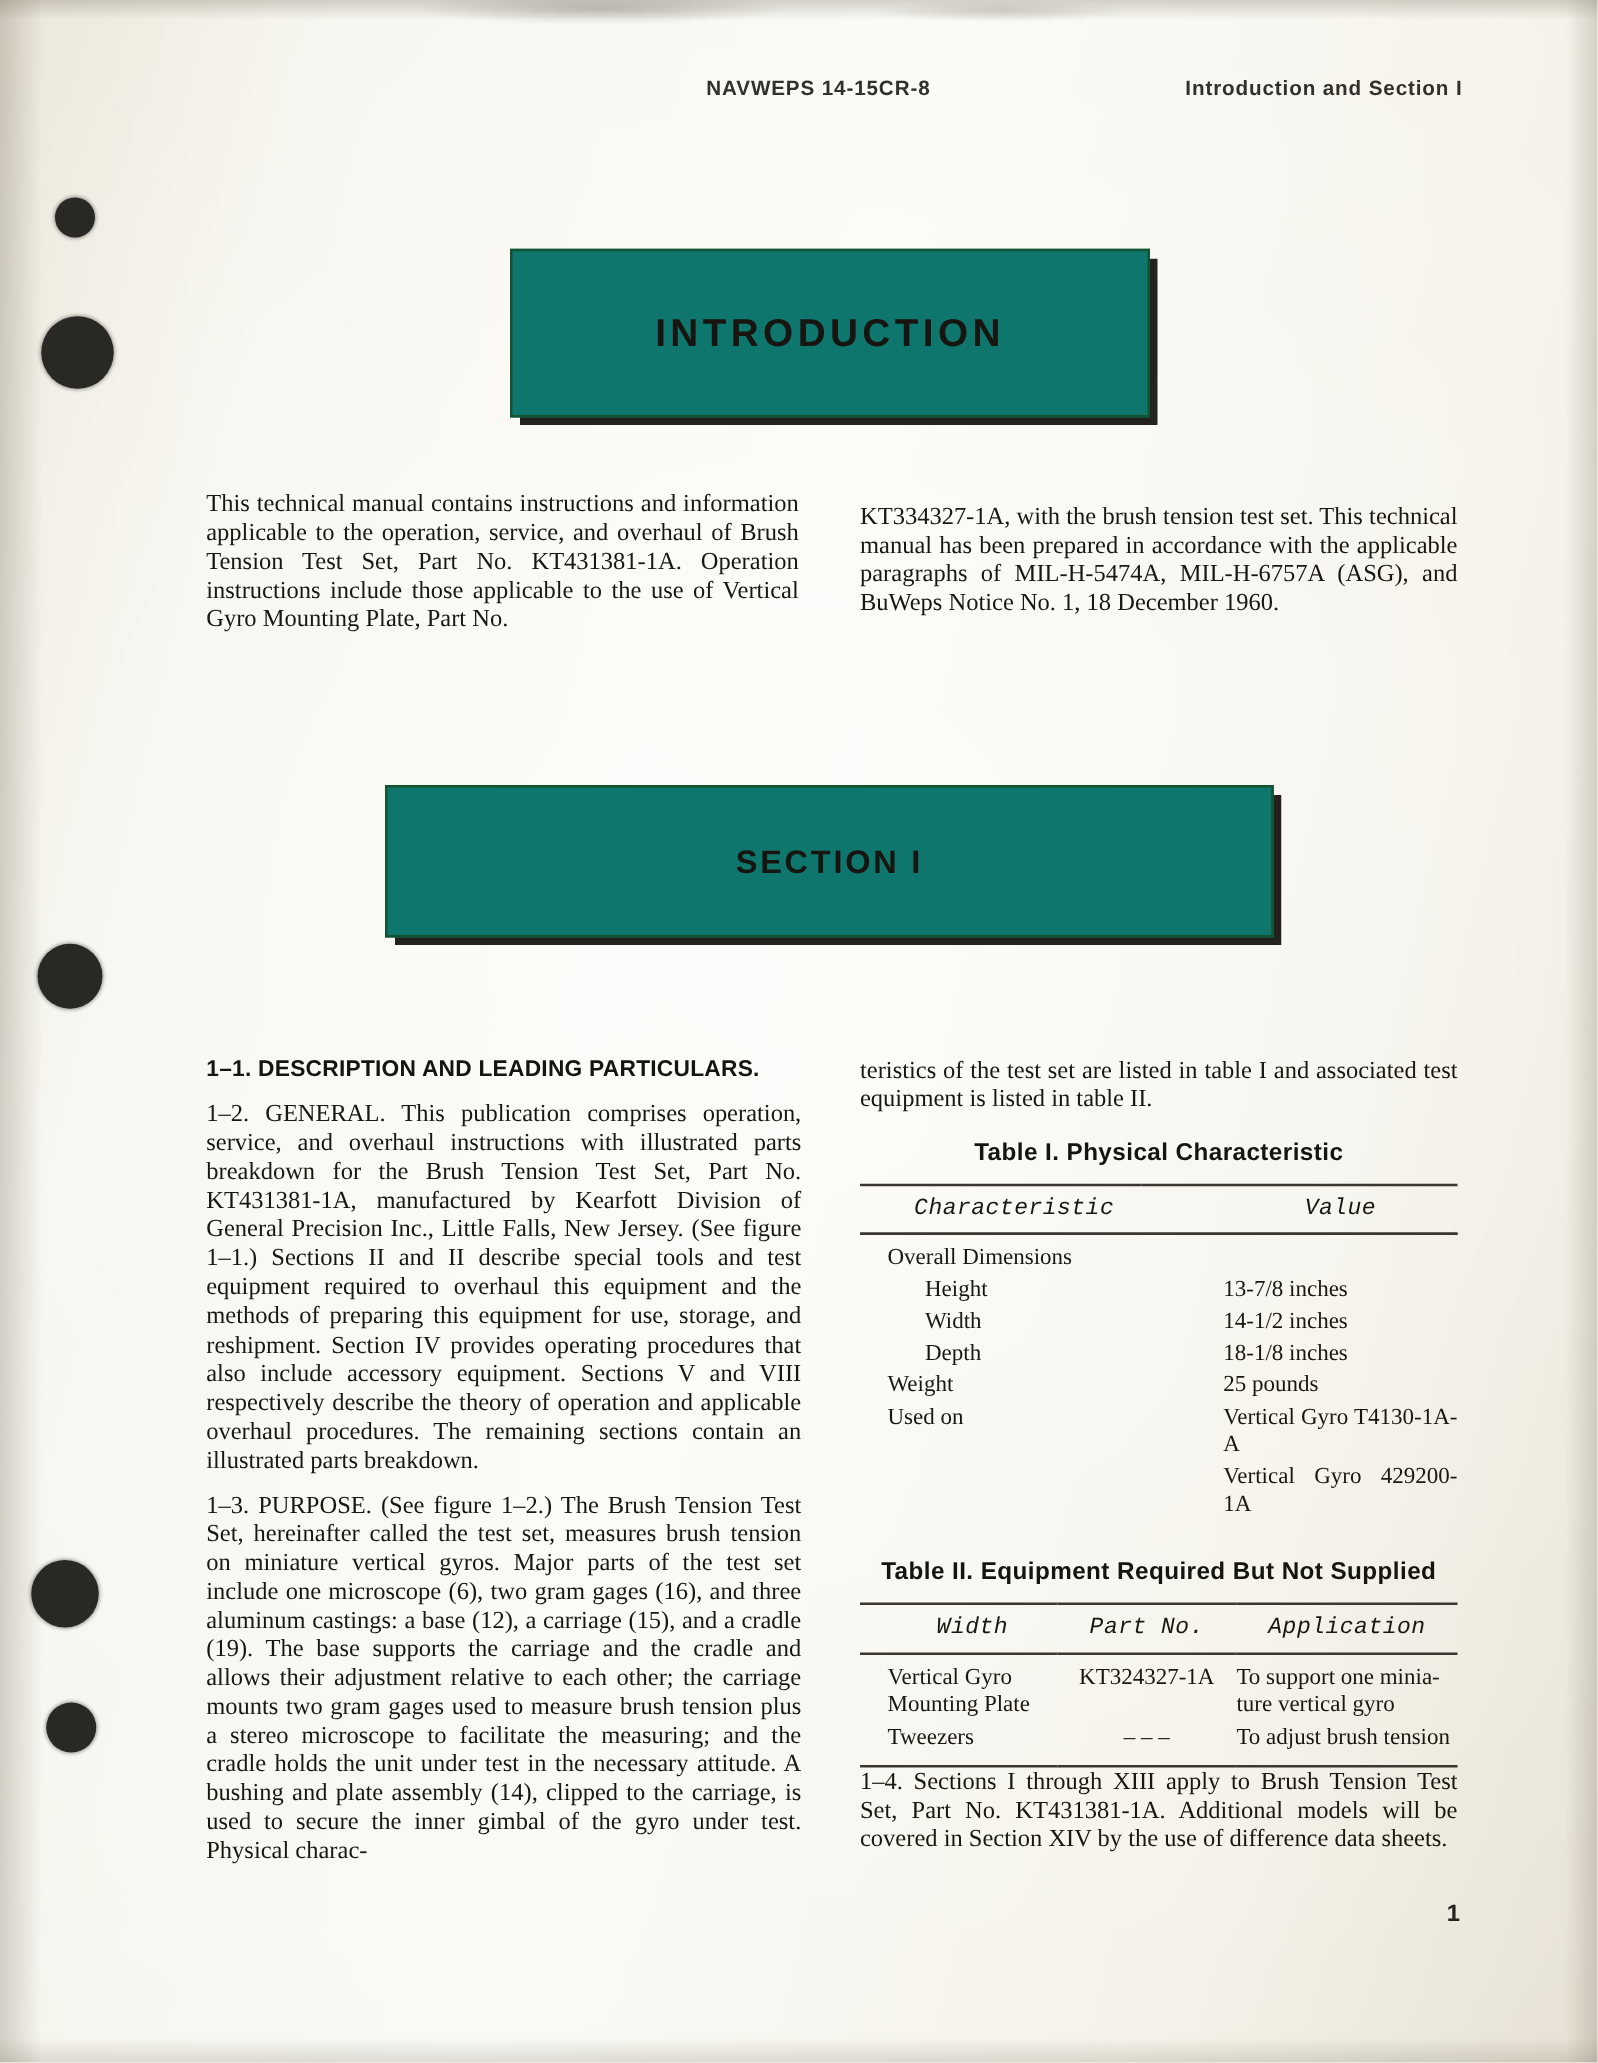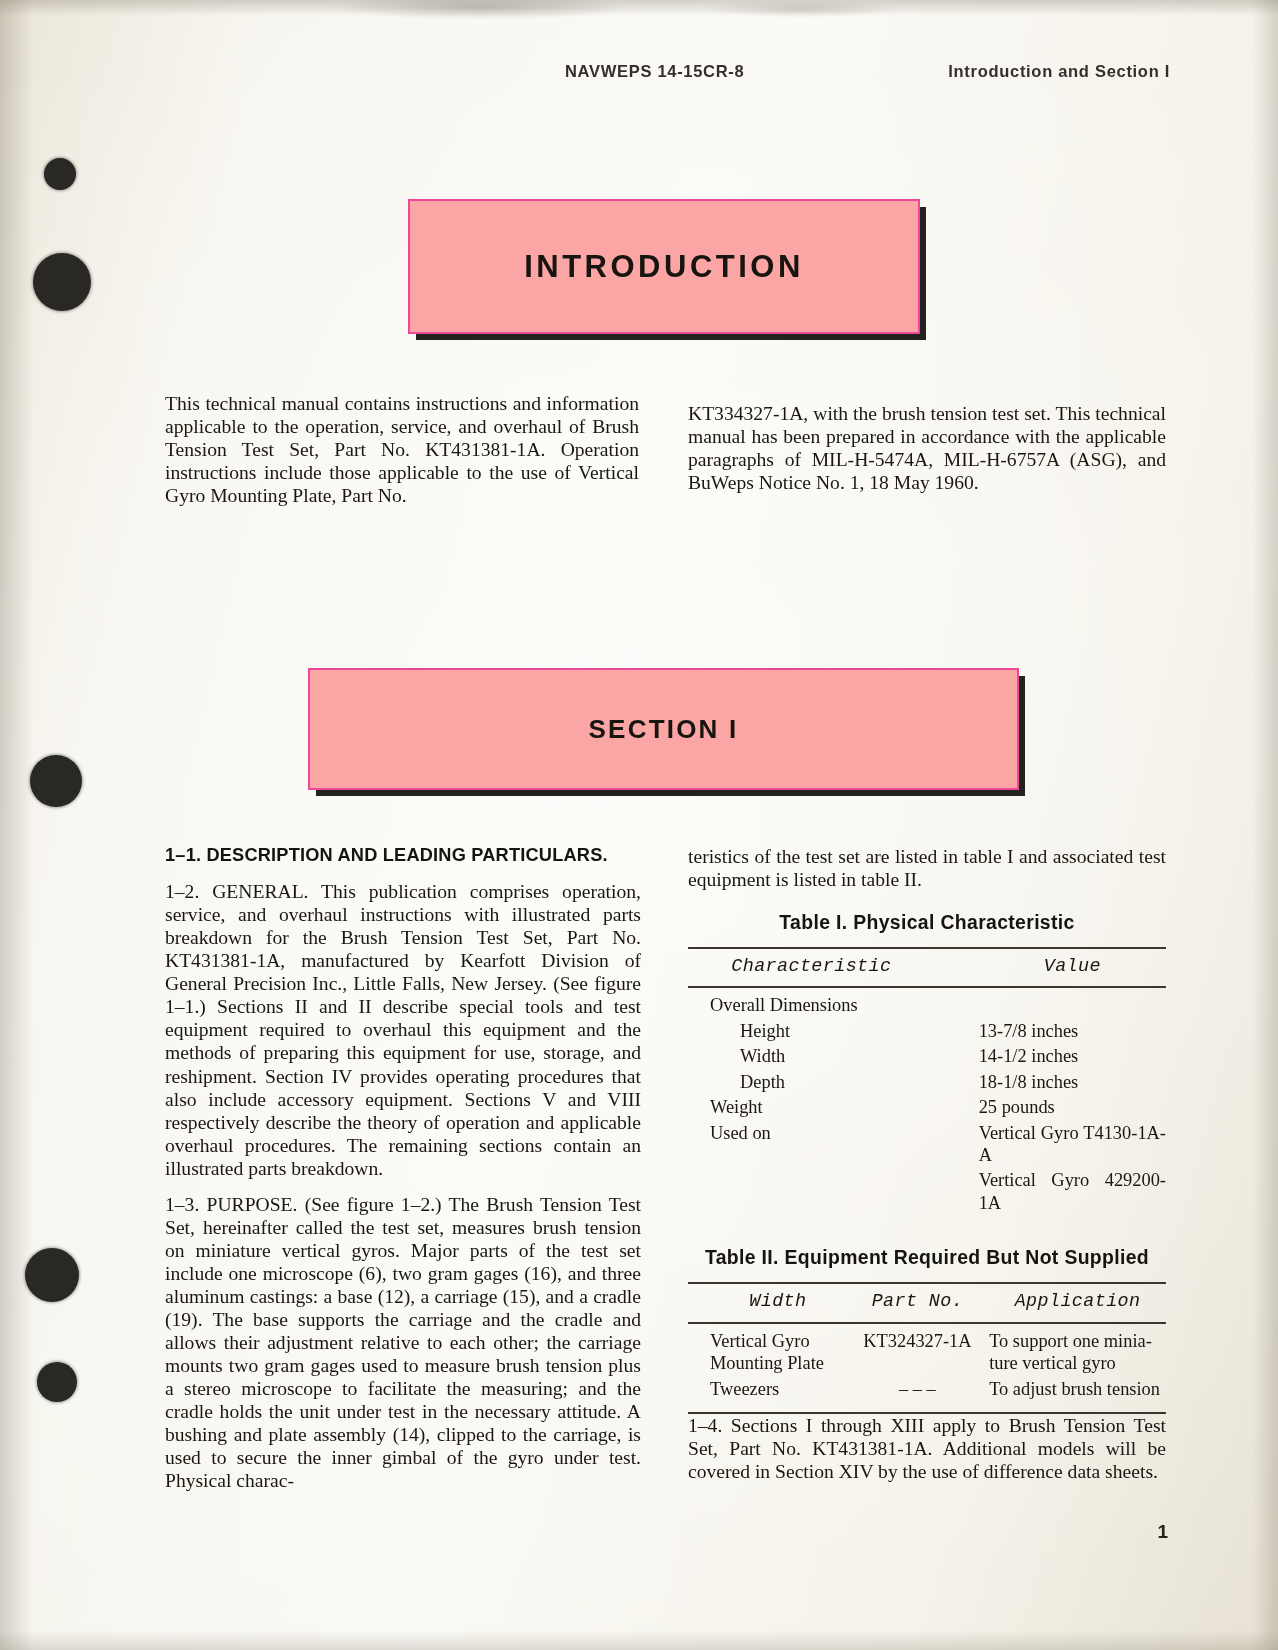--- a/index.html
+++ b/index.html
@@ -78,22 +78,22 @@
     font-size: 16.5px;
     letter-spacing: 0.7px;
     color: #33302b;
   }
   .runhead .left { margin-left: 405px; }
   .runhead .right { margin-right: 0px; }
 
   
   .banner {
     position: absolute;
-    background: #fca5a5;
-    border: 2px solid #ec4899;
+    background: #0f766e;
+    border: 2px solid #14532d;
     box-shadow: 7px 7px 0 -1px #24221e;
     text-align: center;
     font-family: "Liberation Sans", sans-serif;
     font-weight: bold;
     color: #17150f;
   }
   #banner-intro {
     left: 408px;
     top: 199px;
     width: 508px;
@@ -101,21 +101,21 @@
     display: flex;
     align-items: center;
     justify-content: center;
   }
   #banner-intro .btitle {
     font-size: 31px;
     letter-spacing: 3.5px;
   }
   #banner-section {
     left: 308px;
-    top: 668px;
+    top: 628px;
     width: 707px;
     height: 118px;
     display: flex;
     flex-direction: column;
     align-items: center;
     justify-content: center;
     gap: 7px;
   }
   #banner-section .s1 {
     font-size: 26px;
@@ -241,21 +241,21 @@
   </div>
 
   <div class="banner" id="banner-intro">
     <div class="btitle">INTRODUCTION</div>
   </div>
 
   <div class="col" id="intro-col-left">
     <p>This technical manual contains instructions and information applicable to the operation, service, and overhaul of Brush Tension Test Set, Part No. KT431381-1A. Operation instructions include those applicable to the use of Vertical Gyro Mounting Plate, Part No.</p>
   </div>
   <div class="col" id="intro-col-right">
-    <p>KT334327-1A, with the brush tension test set. This technical manual has been prepared in accordance with the applicable paragraphs of MIL-H-5474A, MIL-H-6757A (ASG), and BuWeps Notice No. 1, 18 May 1960.</p>
+    <p>KT334327-1A, with the brush tension test set. This technical manual has been prepared in accordance with the applicable paragraphs of MIL-H-5474A, MIL-H-6757A (ASG), and BuWeps Notice No. 1, 18 December 1960.</p>
   </div>
 
   <div class="banner" id="banner-section">
     <div class="s1">SECTION I</div>
   </div>
 
   <div class="col" id="sec-col-left">
     <p class="subhead">1–1. DESCRIPTION AND LEADING PARTICULARS.</p>
     <p>1–2. GENERAL. This publication comprises operation, service, and overhaul instructions with illustrated parts breakdown for the Brush Tension Test Set, Part No. KT431381-1A, manufactured by Kearfott Division of General Precision Inc., Little Falls, New Jersey. (See figure 1–1.) Sections II and II describe special tools and test equipment required to overhaul this equipment and the methods of preparing this equipment for use, storage, and reshipment. Section IV provides operating procedures that also include accessory equipment. Sections V and VIII respectively describe the theory of operation and applicable overhaul procedures. The remaining sections contain an illustrated parts breakdown.</p>
     <p>1–3. PURPOSE. (See figure 1–2.) The Brush Tension Test Set, hereinafter called the test set, measures brush tension on miniature vertical gyros. Major parts of the test set include one microscope (6), two gram gages (16), and three aluminum castings: a base (12), a carriage (15), and a cradle (19). The base supports the carriage and the cradle and allows their adjustment relative to each other; the carriage mounts two gram gages used to measure brush tension plus a stereo microscope to facilitate the measuring; and the cradle holds the unit under test in the necessary attitude. A bushing and plate assembly (14), clipped to the carriage, is used to secure the inner gimbal of the gyro under test. Physical charac-</p>

